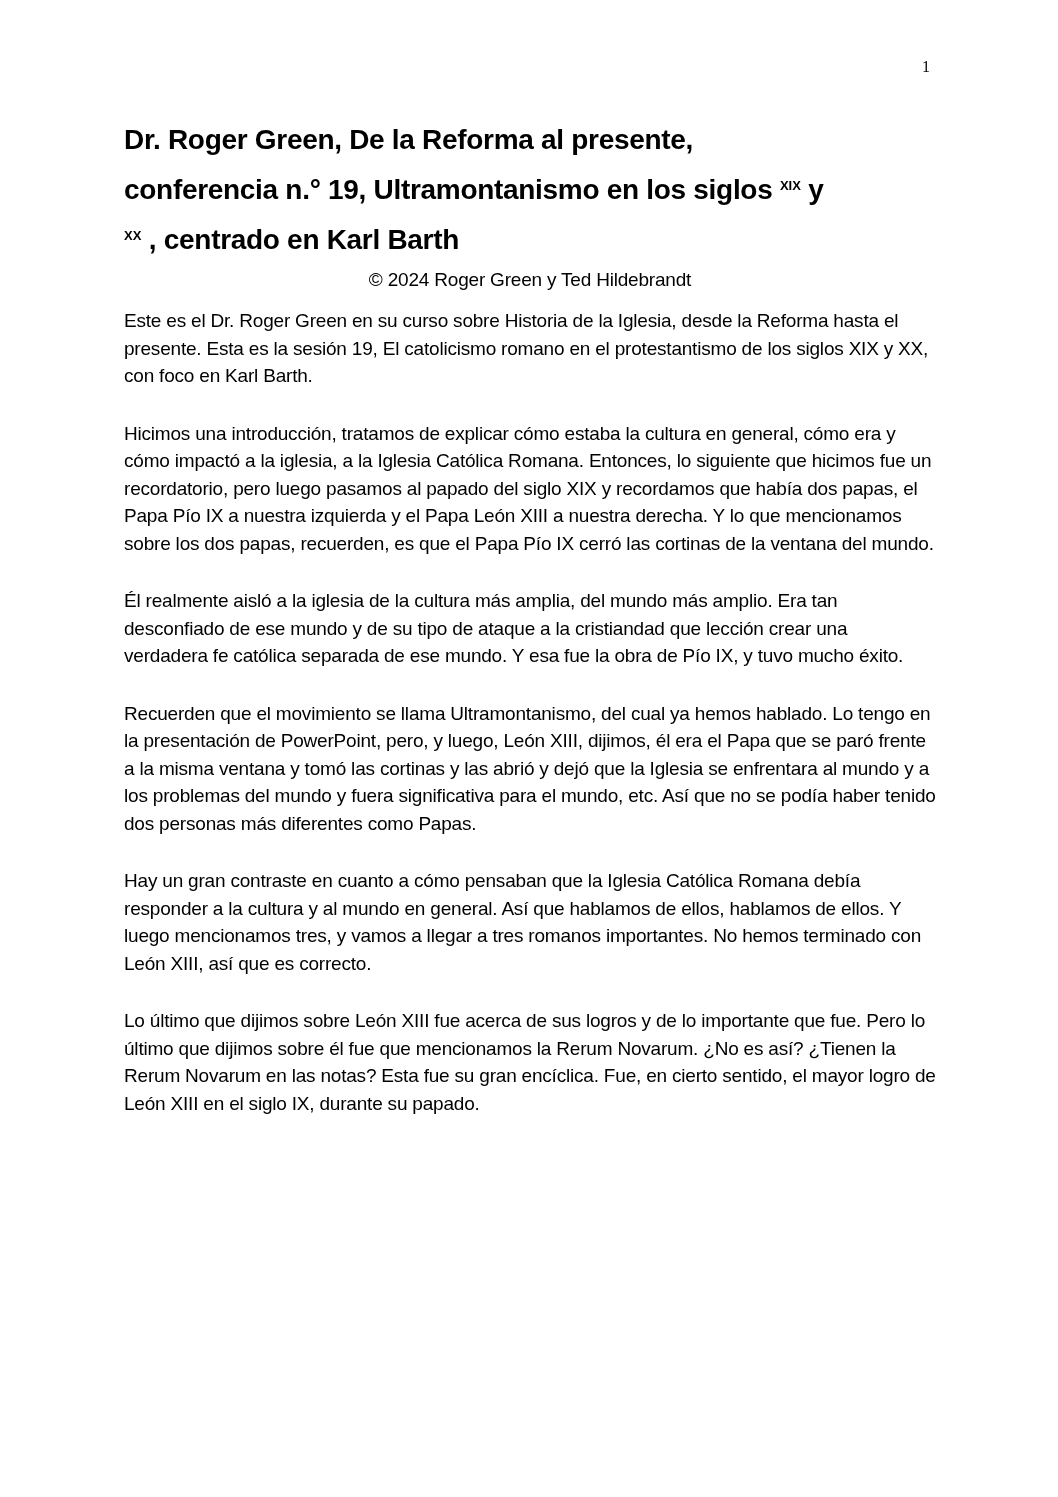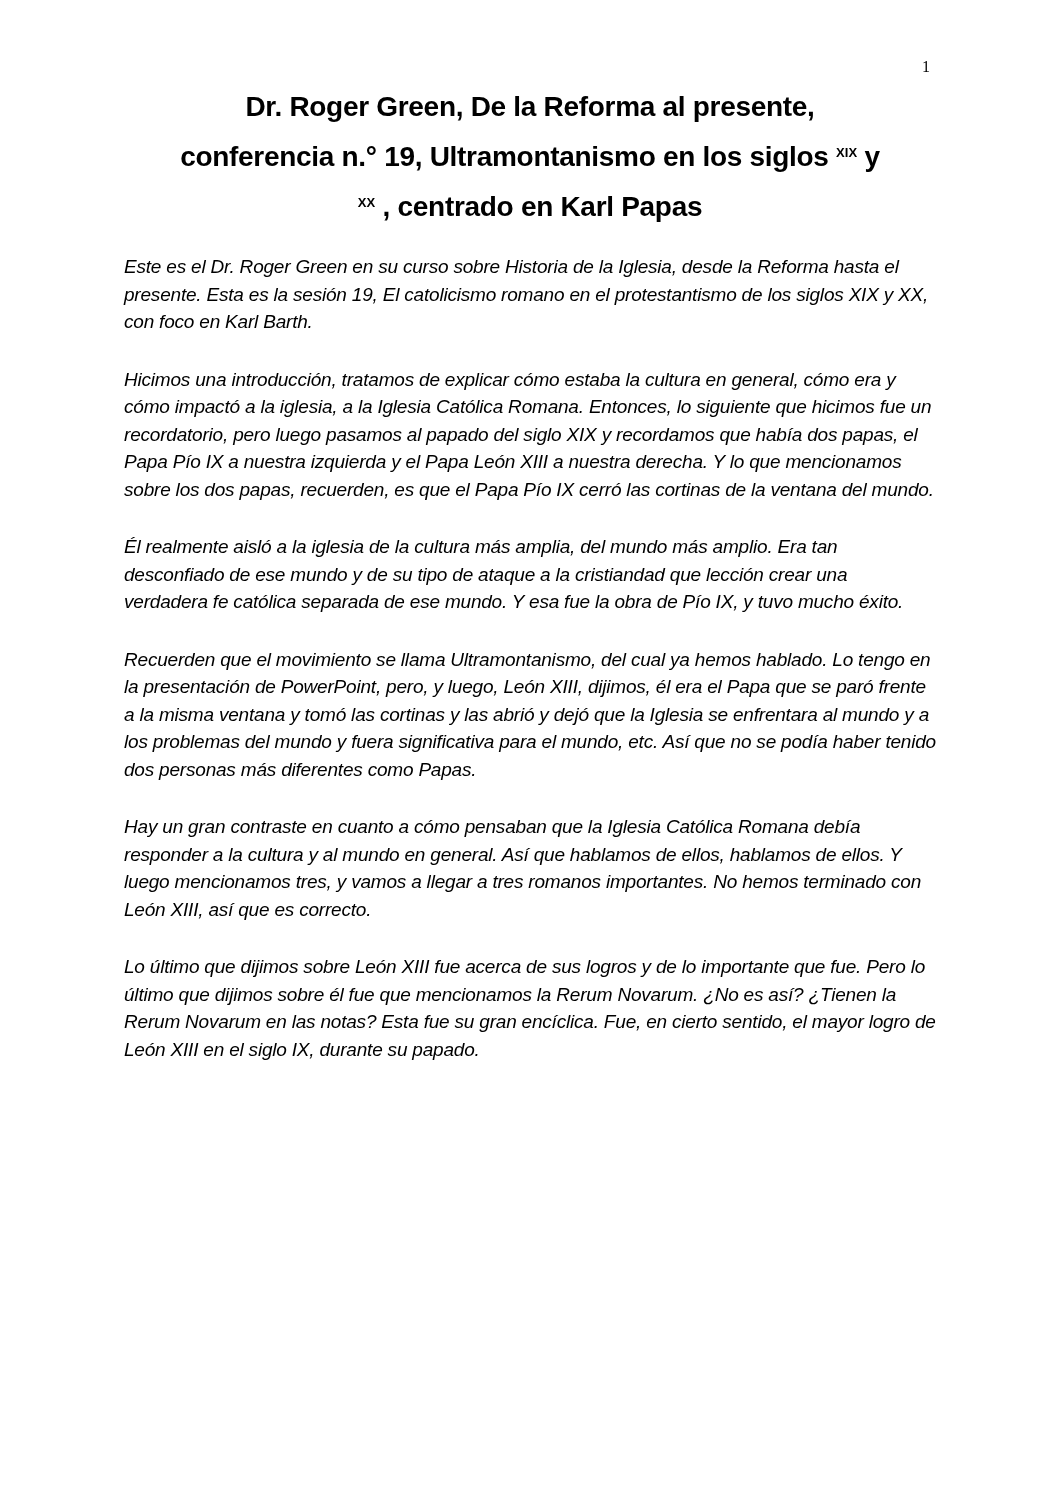--- a/index.html
+++ b/index.html
@@ -27,67 +27,66 @@
     color: #000000;
   }
   .content {
     position: absolute;
     left: 124px;
     top: 0;
     width: 812px;
   }
   .doc-title {
     margin: 0;
-    padding-top: 84px;
-    text-align: center;
+    padding-top: 117px;
     font-weight: bold;
     font-size: 28px;
     line-height: 46px;
     letter-spacing: -0.3px;
     color: #000000;
   }
   .doc-title .sup {
     font-size: 13px;
     font-weight: bold;
     vertical-align: 9px;
     letter-spacing: 0;
   }
   .copyright {
     text-align: center;
     font-size: 19px;
     line-height: 24px;
     margin-top: 5px;
     letter-spacing: -0.2px;
   }
   .body-text {
-    margin-top: 23px;
+    margin-top: 15px;
     font-size: 19px;
     line-height: 27.5px;
     letter-spacing: -0.2px;
-    font-style: italic;
   }
   .body-text p {
     margin: 0 0 30px 0;
   }
 </style>
 </head>
 <body>
 
 <div class="page">
 
   <div class="page-number">1</div>
 
   <div class="content">
 
     <h1 class="doc-title">
       <span>Dr. Roger Green, De la Reforma al presente,</span><br>
       <span>conferencia n.° 19, Ultramontanismo en los siglos </span><span class="sup">XIX</span><span> y</span><br>
-      <span class="sup">XX</span><span> , centrado en Karl Papas</span>
+      <span class="sup">XX</span><span> , centrado en Karl Barth</span>
     </h1>
 
+    <div class="copyright">© 2024 Roger Green y Ted Hildebrandt</div>
 
     <div class="body-text">
       <p>Este es el Dr. Roger Green en su curso sobre Historia de la Iglesia, desde la Reforma hasta el presente. Esta es la sesión 19, El catolicismo romano en el protestantismo de los siglos XIX y XX, con foco en Karl Barth.</p>
       <p>Hicimos una introducción, tratamos de explicar cómo estaba la cultura en general, cómo era y cómo impactó a la iglesia, a la Iglesia Católica Romana. Entonces, lo siguiente que hicimos fue un recordatorio, pero luego pasamos al papado del siglo XIX y recordamos que había dos papas, el Papa Pío IX a nuestra izquierda y el Papa León XIII a nuestra derecha. Y lo que mencionamos sobre los dos papas, recuerden, es que el Papa Pío IX cerró las cortinas de la ventana del mundo.</p>
       <p>Él realmente aisló a la iglesia de la cultura más amplia, del mundo más amplio. Era tan desconfiado de ese mundo y de su tipo de ataque a la cristiandad que lección crear una verdadera fe católica separada de ese mundo. Y esa fue la obra de Pío IX, y tuvo mucho éxito.</p>
       <p>Recuerden que el movimiento se llama Ultramontanismo, del cual ya hemos hablado. Lo tengo en la presentación de PowerPoint, pero, y luego, León XIII, dijimos, él era el Papa que se paró frente a la misma ventana y tomó las cortinas y las abrió y dejó que la Iglesia se enfrentara al mundo y a los problemas del mundo y fuera significativa para el mundo, etc. Así que no se podía haber tenido dos personas más diferentes como Papas.</p>
       <p>Hay un gran contraste en cuanto a cómo pensaban que la Iglesia Católica Romana debía responder a la cultura y al mundo en general. Así que hablamos de ellos, hablamos de ellos. Y luego mencionamos tres, y vamos a llegar a tres romanos importantes. No hemos terminado con León XIII, así que es correcto.</p>
       <p>Lo último que dijimos sobre León XIII fue acerca de sus logros y de lo importante que fue. Pero lo último que dijimos sobre él fue que mencionamos la Rerum Novarum. ¿No es así? ¿Tienen la Rerum Novarum en las notas? Esta fue su gran encíclica. Fue, en cierto sentido, el mayor logro de León XIII en el siglo IX, durante su papado.</p>
     </div>
 

